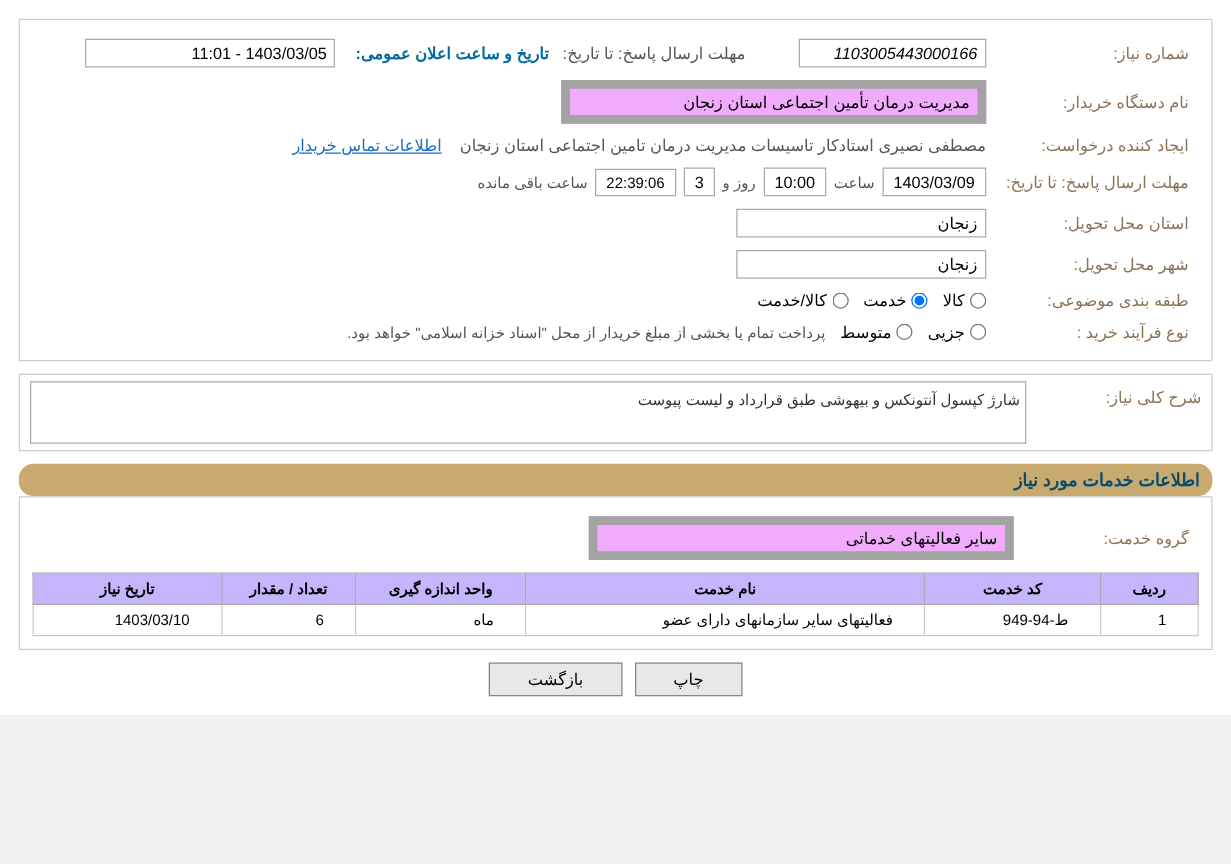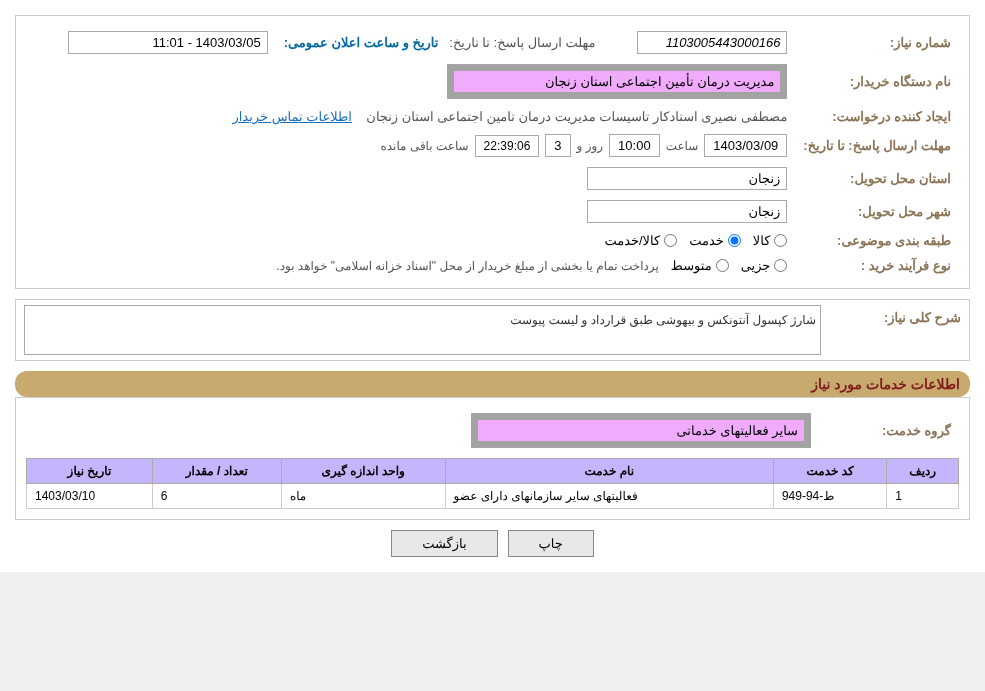--- a/index.html
+++ b/index.html
@@ -36,21 +36,21 @@
     .info-table {
       width: 100%;
       border-collapse: collapse;
     }
     .info-table td {
       padding: 5px 8px;
       vertical-align: middle;
     }
     .label-cell {
       color: #8B7355;
-      font-weight: bold;
+      font-weight: normal;
       white-space: nowrap;
       text-align: right;
       width: 140px;
     }
     .value-cell {
       text-align: right;
     }
     .input-box {
       border: 1px solid #aaa;
       background: #fff;
@@ -106,22 +106,22 @@
     }
     .data-table th {
       background: #c4b5fd;
       border: 1px solid #aaa;
       padding: 5px 8px;
       text-align: center;
       font-size: 12px;
     }
     .data-table td {
       border: 1px solid #ccc;
-      padding: 5px 8px;
-      text-align: left;
+      padding: 5px 25px;
+      text-align: right;
       font-size: 12px;
     }
     .data-table tr:nth-child(even) td {
       background: #f9f5ee;
     }
     .description-box {
       border: 1px solid #aaa;
       background: #fff;
       padding: 4px;
       min-height: 80px;
@@ -138,21 +138,21 @@
     }
     .btn {
       padding: 5px 30px;
       border: 1px solid #888;
       cursor: pointer;
       font-size: 13px;
       background: #e8e8e8;
     }
     .section-separator {
       background: #c8a96e;
-      color: #7f1d1d;
+      color: #0c4a6e;
       font-weight: bold;
       padding: 5px 10px;
       font-size: 14px;
       margin-top: 8px;
       border-radius: 12px;
     }
     .inline-label {
       color: #555;
       font-size: 12px;
     }

